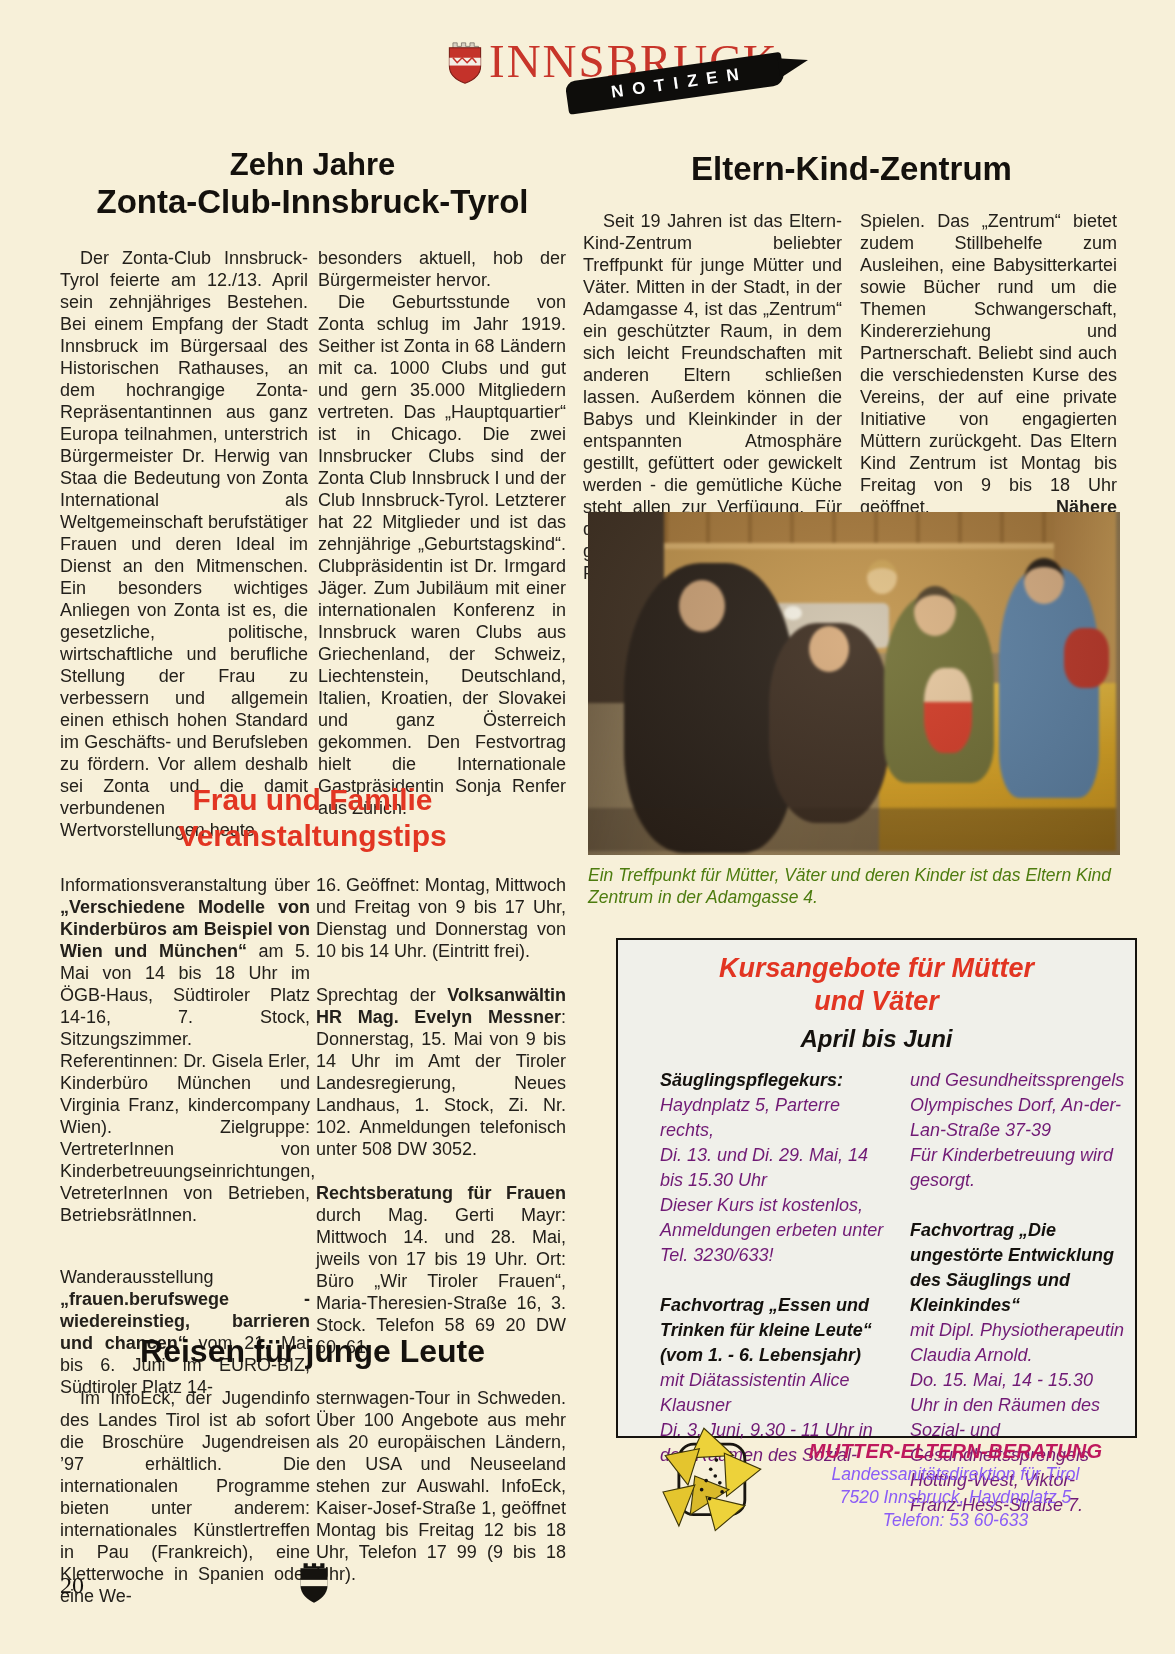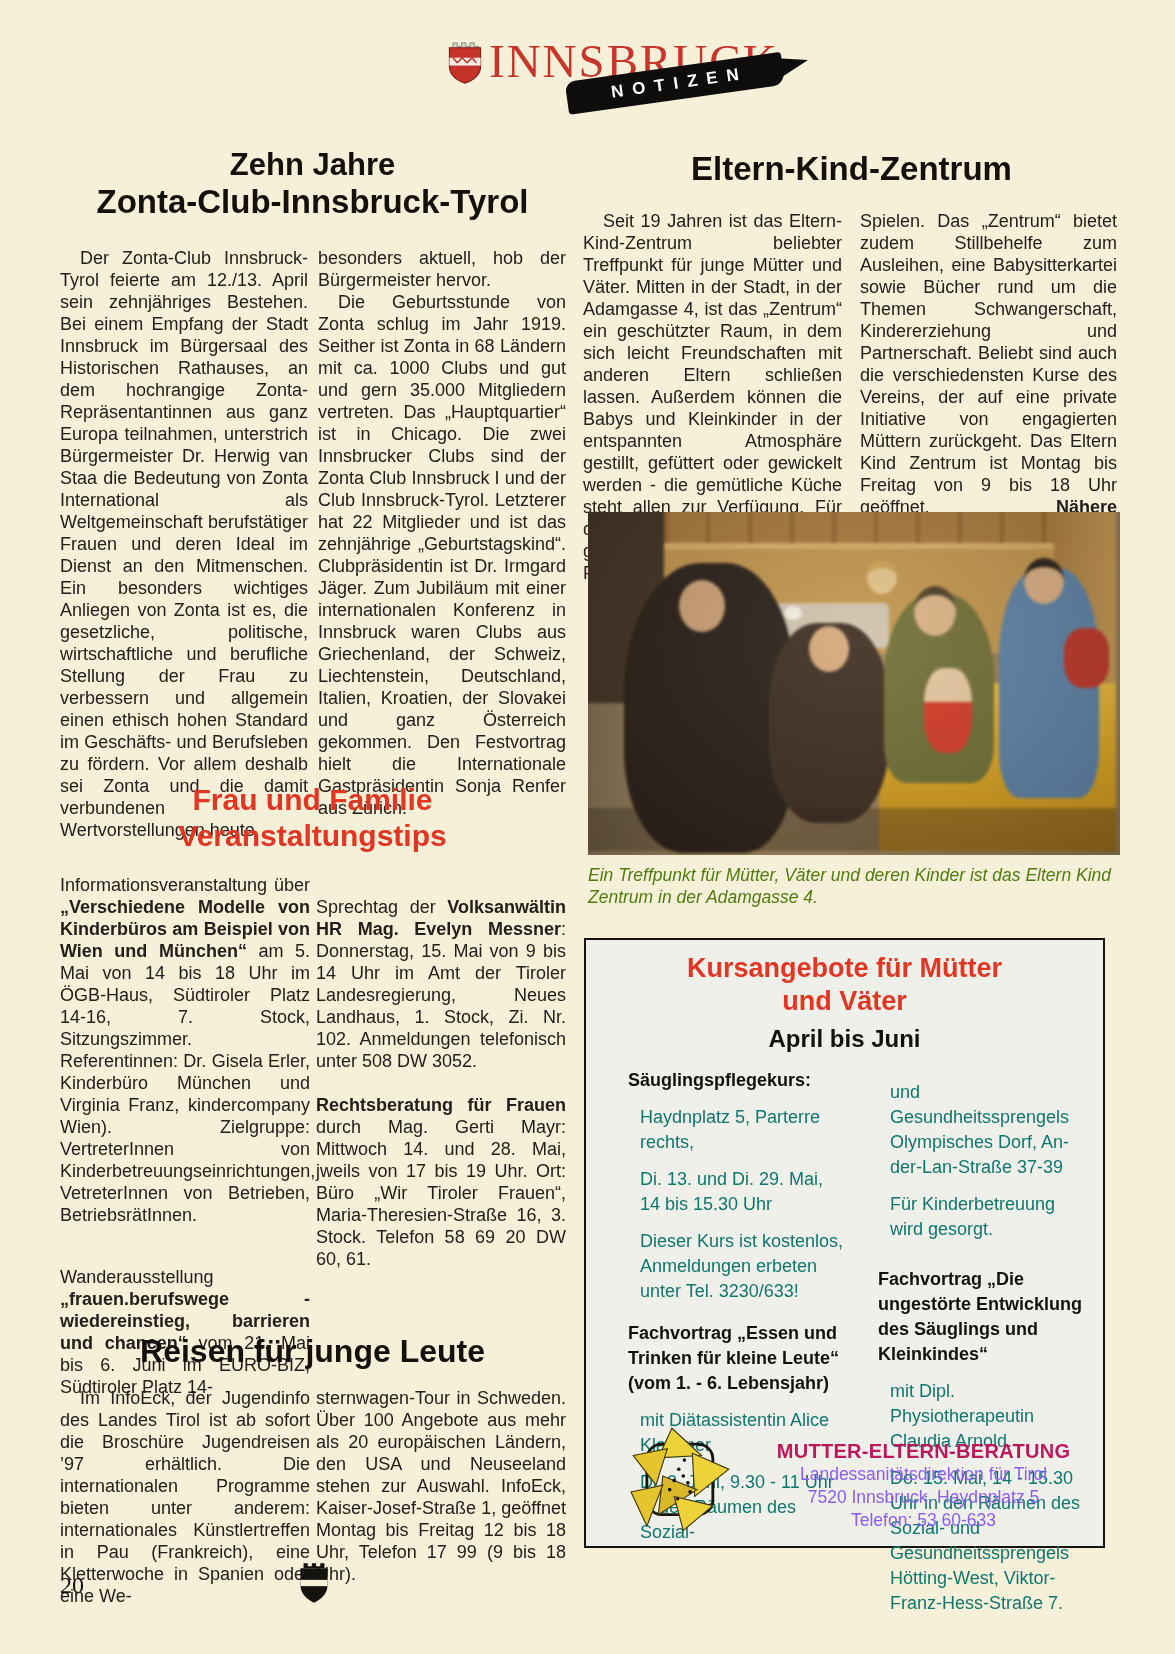--- a/index.html
+++ b/index.html
@@ -46,21 +46,21 @@
   .photo .s { position:absolute; }
   .photo::after {
     content:""; position:absolute; inset:0;
     background:radial-gradient(ellipse at 50% 38%, rgba(255,242,205,.10), rgba(32,22,10,.22));
   }
   .caption { font-style:italic; font-size:17.5px; line-height:22px; color:#4d7c0f; margin:0; }
 
   
   .course-box { background:#f0f0ea; border:2px solid #15130f; }
   .box-h { margin:0; font-size:18px; line-height:25px; font-weight:700; color:#14110d; }
-  .box-p { margin:12px; font-size:18px; line-height:25px; color:#0f766e; }
+  .box-p { margin:0; font-size:18px; line-height:25px; color:#701a75; }
 
   .beratung-title { margin:0; font-size:20px; font-weight:700; color:#be185d; text-align:center; letter-spacing:.3px; }
   .beratung-line { margin:0; font-size:17.5px; line-height:23px; color:#8b5cf6; text-align:center; }
 
   
   .footer-num { font-family:"Liberation Serif", serif; font-size:24px; color:#14110d; }
   .footer-journal {
     font-family:"Liberation Serif", serif; font-size:21.5px; color:#14110d;
     letter-spacing:.5px; text-align:right;
   }
@@ -138,45 +138,46 @@
 
   <div class="abs" style="left:60px; top:782px; width:505px;">
     <h2 class="h-red" style="font-size:30px; line-height:36px;">Frau und Familie</h2>
     <h2 class="h-red" style="font-size:30px; line-height:36px;">Veranstaltungstips</h2>
   </div>
   <div class="abs" style="left:60px; top:874px; width:250px;">
     <p class="body-text"><span>Informationsveranstaltung über </span><span class="b">„Verschiedene Modelle von Kinderbüros am Beispiel von Wien und München“</span><span> am 5. Mai von 14 bis 18 Uhr im ÖGB-Haus, Südtiroler Platz 14-16, 7. Stock, Sitzungszimmer. Referentinnen: Dr. Gisela Erler, Kinderbüro München und Virginia Franz, kindercompany Wien). Zielgruppe: VertreterInnen von Kinderbetreuungseinrichtungen, VetreterInnen von Betrieben, BetriebsrätInnen.</span></p>
     <p class="body-text gap" style="margin-top:40px;"><span>Wanderausstellung </span><span class="b">„frauen.berufswege - wiedereinstieg, barrieren und chancen“</span><span> vom 21. Mai bis 6. Juni im EURO-BIZ, Südtiroler Platz 14-</span></p>
   </div>
   <div class="abs" style="left:316px; top:874px; width:250px;">
+    <p class="body-text">16. Geöffnet: Montag, Mittwoch und Freitag von 9 bis 17 Uhr, Dienstag und Donnerstag von 10 bis 14 Uhr. (Eintritt frei).</p>
     <p class="body-text gap"><span>Sprechtag der </span><span class="b">Volksanwältin HR Mag. Evelyn Messner</span><span>: Donnerstag, 15. Mai von 9 bis 14 Uhr im Amt der Tiroler Landesregierung, Neues Landhaus, 1. Stock, Zi. Nr. 102. Anmeldungen telefonisch unter 508 DW 3052.</span></p>
     <p class="body-text gap"><span class="b">Rechtsberatung für Frauen</span><span> durch Mag. Gerti Mayr: Mittwoch 14. und 28. Mai, jweils von 17 bis 19 Uhr. Ort: Büro „Wir Tiroler Frauen“, Maria-Theresien-Straße 16, 3. Stock. Telefon 58 69 20 DW 60, 61.</span></p>
   </div>
 
   <div class="abs" style="left:60px; top:1332px; width:505px;">
     <h2 class="h-black" style="font-size:32px; line-height:38px;">Reisen für junge Leute</h2>
   </div>
   <div class="abs" style="left:60px; top:1387px; width:250px;">
     <p class="body-text indent">Im InfoEck, der Jugendinfo des Landes Tirol ist ab sofort die Broschüre Jugendreisen ’97 erhältlich. Die internationalen Programme bieten unter anderem: internationales Künstlertreffen in Pau (Frankreich), eine Kletterwoche in Spanien oder eine We-</p>
   </div>
   <div class="abs" style="left:316px; top:1387px; width:250px;">
     <p class="body-text">sternwagen-Tour in Schweden. Über 100 Angebote aus mehr als 20 europäischen Ländern, den USA und Neuseeland stehen zur Auswahl. InfoEck, Kaiser-Josef-Straße 1, geöffnet Montag bis Freitag 12 bis 18 Uhr, Telefon 17 99 (9 bis 18 Uhr).</p>
   </div>
 
-  <div class="course-box abs" style="left:584px; top:938px; width:521px; height:610px;">
+  <div class="course-box abs" style="left:616px; top:938px; width:521px; height:500px;font-style:italic;">
     <h2 class="h-red" style="font-size:27px; line-height:33px; margin-top:12px;">Kursangebote für Mütter</h2>
     <h2 class="h-red" style="font-size:27px; line-height:33px;">und Väter</h2>
     <h3 class="h-black" style="font-size:24px; line-height:26px; margin-top:8px;">April bis Juni</h3>
 
     <div class="abs" style="left:42px; top:128px; width:228px;">
       <p class="box-h">Säuglingspflegekurs:</p>
       <p class="box-p">Haydnplatz 5, Parterre rechts,</p>
       <p class="box-p">Di. 13. und Di. 29. Mai, 14 bis 15.30 Uhr</p>
       <p class="box-p">Dieser Kurs ist kostenlos, Anmeldungen erbeten unter Tel. 3230/633!</p>
-      <p class="box-h" style="margin-top:17px;">Fachvortrag „Essen und Trinken für kleine Leute“ (vom 1. - 6. Lebensjahr)</p>
+      <p class="box-h" style="margin-top:25px;">Fachvortrag „Essen und Trinken für kleine Leute“ (vom 1. - 6. Lebensjahr)</p>
       <p class="box-p">mit Diätassistentin Alice Klausner</p>
       <p class="box-p">Di. 3. Juni, 9.30 - 11 Uhr in den Räumen des Sozial-</p>
     </div>
     <div class="abs" style="left:292px; top:128px; width:216px;">
       <p class="box-p">und Gesundheitssprengels Olympisches Dorf, An-der-Lan-Straße 37-39</p>
       <p class="box-p">Für Kinderbetreuung wird gesorgt.</p>
       <p class="box-h" style="margin-top:25px;">Fachvortrag „Die ungestörte Entwicklung des Säuglings und Kleinkindes“</p>
       <p class="box-p">mit Dipl. Physiotherapeutin Claudia Arnold.</p>
       <p class="box-p">Do. 15. Mai, 14 - 15.30 Uhr in den Räumen des Sozial- und Gesundheitssprengels Hötting-West, Viktor-Franz-Hess-Straße 7.</p>
     </div>

